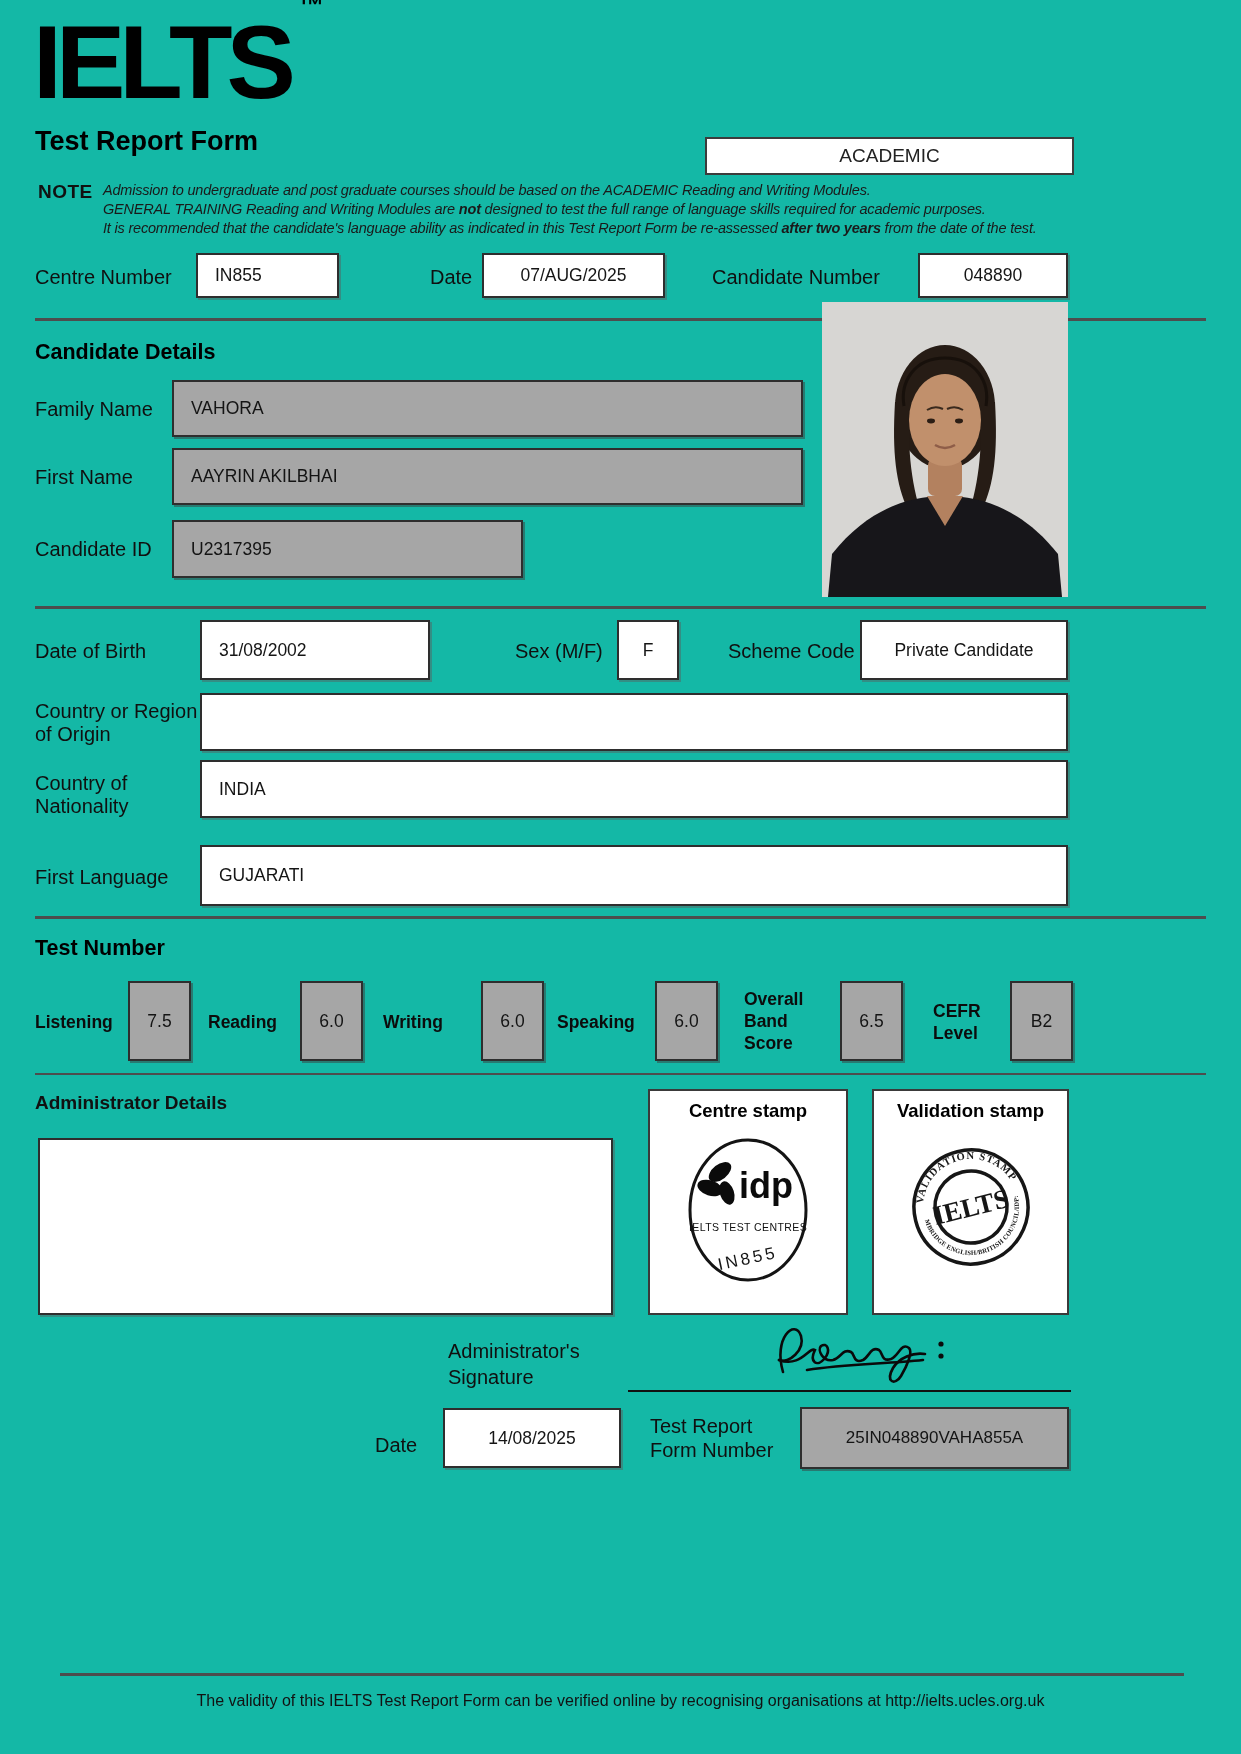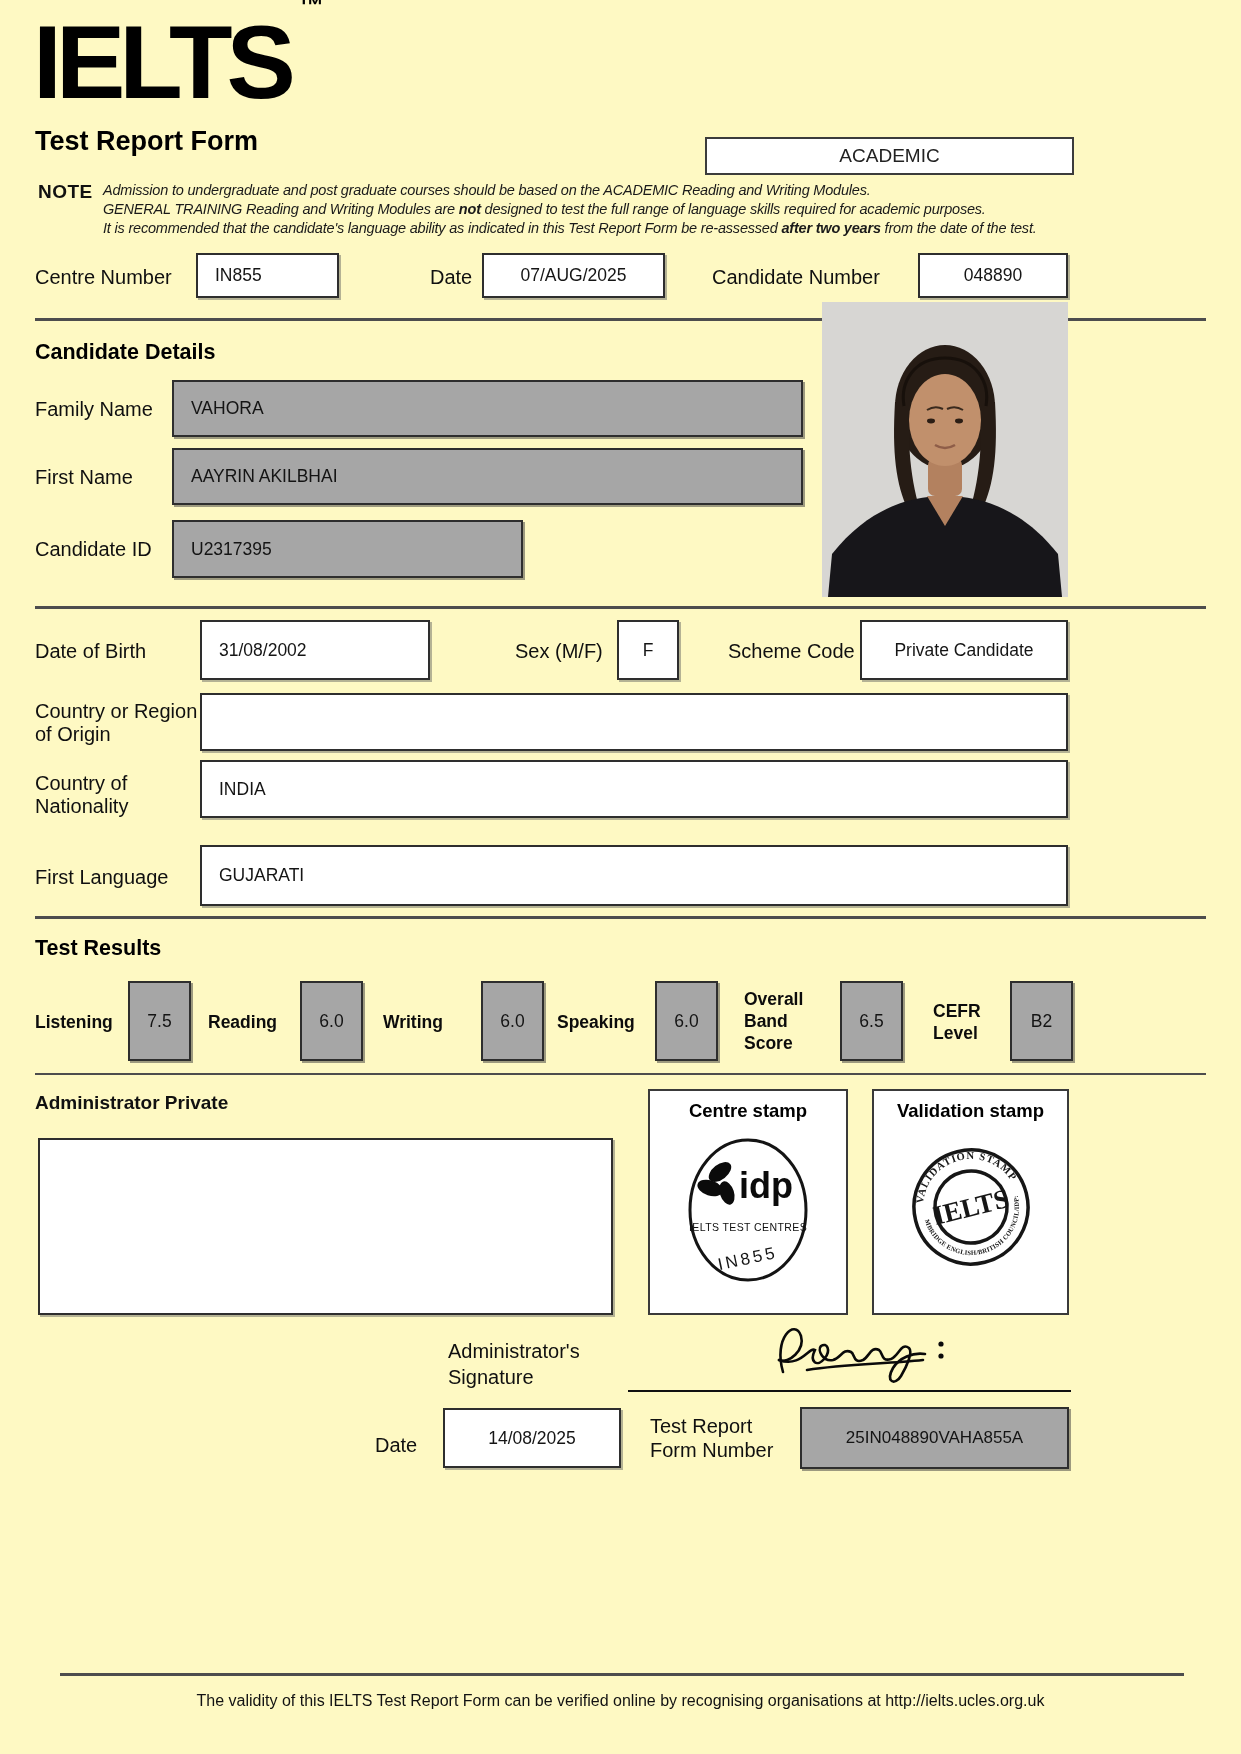--- a/index.html
+++ b/index.html
@@ -1,16 +1,16 @@
 <!DOCTYPE html>
 <html><head>
 <meta charset="utf-8">
 <style>
   html,body{margin:0;padding:0;background:#fff;}
-  .page{position:relative;width:1241px;height:1754px;background:#fef9c3;
+  .page{position:relative;width:1241px;height:1754px;background:#14b8a6;
         font-family:"Liberation Sans", sans-serif;color:#111;overflow:hidden;}
   .abs{position:absolute;}
   .logo{font-weight:bold;font-size:104px;letter-spacing:-6px;line-height:1;color:#000;}
   .tm{font-size:26px;font-weight:bold;letter-spacing:0;vertical-align:super;position:relative;top:-48px;left:8px;}
   .title{font-weight:bold;font-size:27px;color:#000;}
   .badge{border:2px solid #3c3c3c;display:flex;align-items:center;justify-content:center;
          font-size:19px;color:#222;background:#fff;margin-top:24px;}
   .notelbl{font-weight:bold;font-size:19px;letter-spacing:0.5px;}
   .noteln{font-style:italic;font-size:14.5px;white-space:nowrap;color:#1a1a1a;letter-spacing:-0.2px;}
   .lbl{font-size:20px;color:#101010;}
@@ -96,21 +96,21 @@
   <div class="abs wbox padl" style="left:200px;top:693px;width:868px;height:58px;"></div>
 
   <div class="abs lbl" style="left:35px;top:772px;width:130px;line-height:23px;">Country of Nationality</div>
   <div class="abs wbox padl" style="left:200px;top:760px;width:868px;height:58px;">INDIA</div>
 
   <div class="abs lbl" style="left:35px;top:866px;">First Language</div>
   <div class="abs wbox padl" style="left:200px;top:845px;width:868px;height:61px;">GUJARATI</div>
 
   <div class="abs rule" style="left:35px;top:916px;width:1171px;"></div>
 
-  <div class="abs sect" style="left:35px;top:936px;">Test Results</div>
+  <div class="abs sect" style="left:35px;top:936px;">Test Number</div>
 
   <div class="abs blbl" style="left:35px;top:1012px;">Listening</div>
   <div class="abs gbox ctr" style="left:128px;top:981px;width:63px;height:80px;">7.5</div>
 
   <div class="abs blbl" style="left:208px;top:1012px;">Reading</div>
   <div class="abs gbox ctr" style="left:300px;top:981px;width:63px;height:80px;">6.0</div>
 
   <div class="abs blbl" style="left:383px;top:1012px;">Writing</div>
   <div class="abs gbox ctr" style="left:481px;top:981px;width:63px;height:80px;">6.0</div>
 
@@ -118,21 +118,21 @@
   <div class="abs gbox ctr" style="left:655px;top:981px;width:63px;height:80px;">6.0</div>
 
   <div class="abs blbl" style="left:744px;top:988px;width:94px;line-height:22px;">Overall Band Score</div>
   <div class="abs gbox ctr" style="left:840px;top:981px;width:63px;height:80px;">6.5</div>
 
   <div class="abs blbl" style="left:933px;top:1000px;width:64px;line-height:22px;">CEFR Level</div>
   <div class="abs gbox ctr" style="left:1010px;top:981px;width:63px;height:80px;">B2</div>
 
   <div class="abs rule" style="left:35px;top:1073px;width:1171px;height:2px;"></div>
 
-  <div class="abs" style="left:35px;top:1092px;font-weight:bold;font-size:19px;">Administrator Private</div>
+  <div class="abs" style="left:35px;top:1092px;font-weight:bold;font-size:19px;">Administrator Details</div>
   <div class="abs wbox" style="left:38px;top:1138px;width:575px;height:177px;"></div>
 
   <div class="abs panel" style="left:648px;top:1089px;width:200px;height:226px;">
     <div class="paneltitle">Centre stamp</div>
     <svg width="150" height="165" viewBox="0 0 150 165" style="display:block;margin:6px auto 0 auto;">
       <ellipse cx="75" cy="82" rx="58" ry="70" fill="none" stroke="#141414" stroke-width="3"></ellipse>
       <g fill="#0b0b0b">
         <ellipse cx="47" cy="44" rx="13" ry="7.5" transform="rotate(-38 47 44)"></ellipse>
         <ellipse cx="37" cy="60" rx="13" ry="7.5" transform="rotate(18 37 60)"></ellipse>
         <ellipse cx="54" cy="65" rx="12" ry="7" transform="rotate(72 54 65)"></ellipse>

